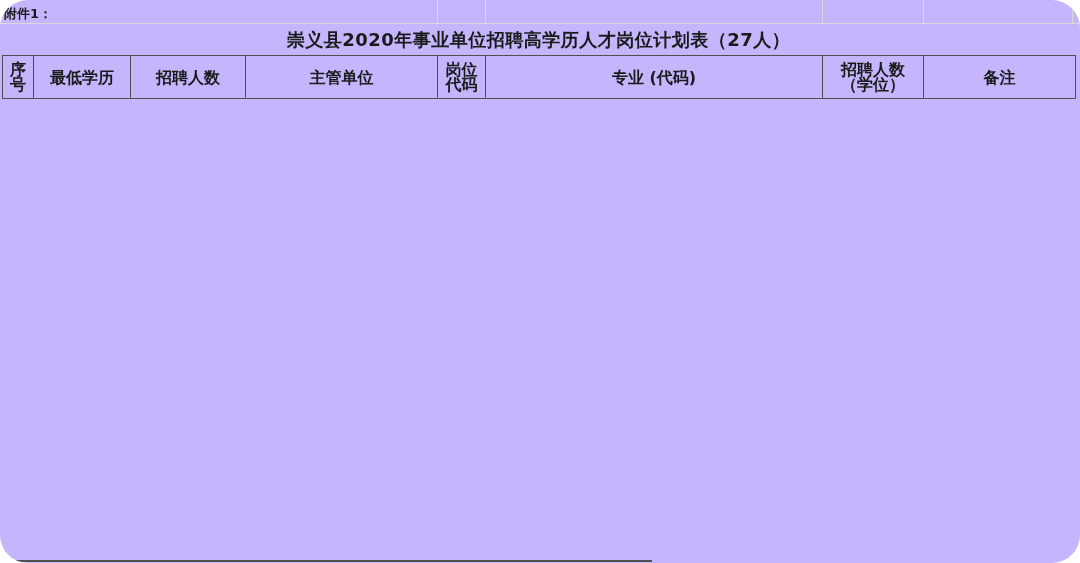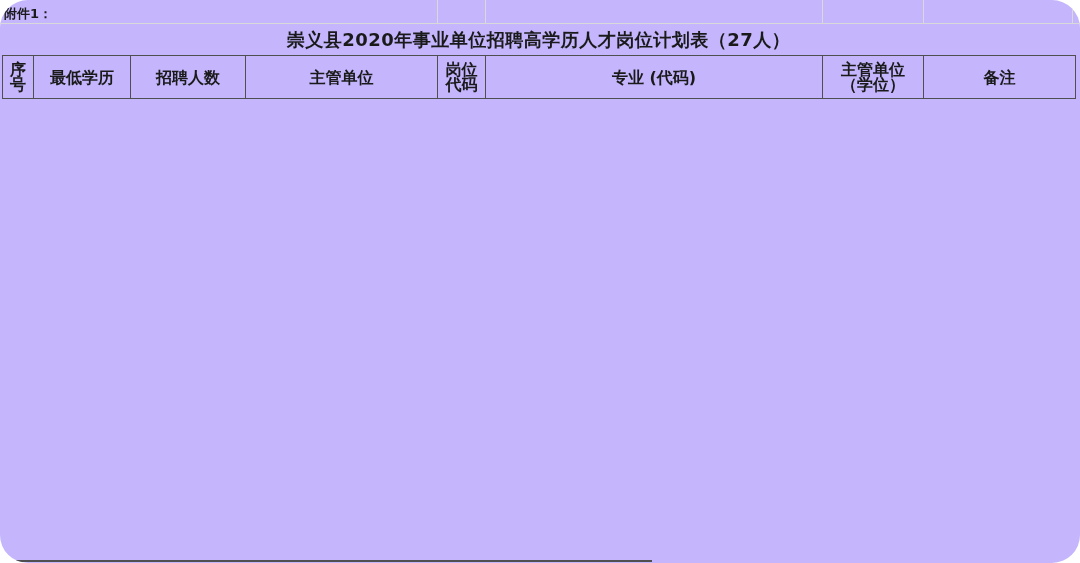--- a/index.html
+++ b/index.html
@@ -67,21 +67,21 @@
         <col style="width:152px">
     </colgroup>
     <thead>
       <tr>
         <th>序号</th>
         <th>最低学历</th>
         <th>招聘人数</th>
         <th>主管单位</th>
         <th>岗位代码</th>
         <th>专业 (代码)</th>
-        <th>主管单位（学位）</th>
+        <th>招聘人数（学位）</th>
         <th>备注</th>
       </tr>
     </thead>
     <tbody></tbody>
   </table>
 
   <div class="partial-bottom"></div>
 </div>
 
 </body></html>

